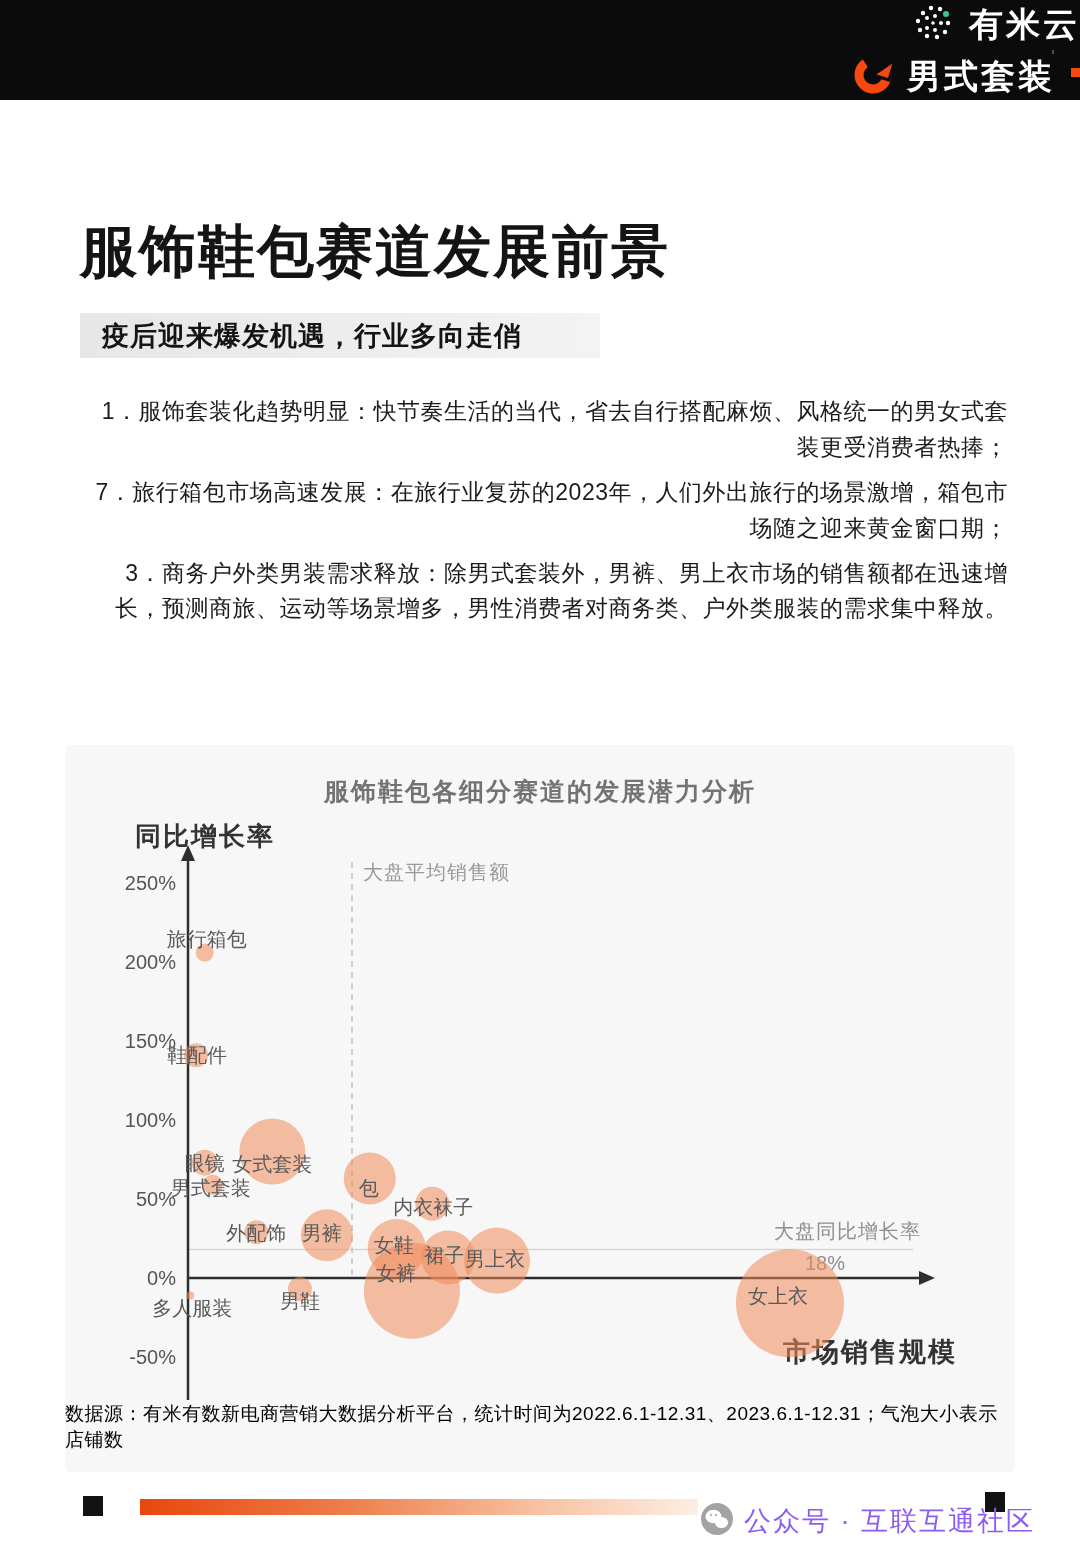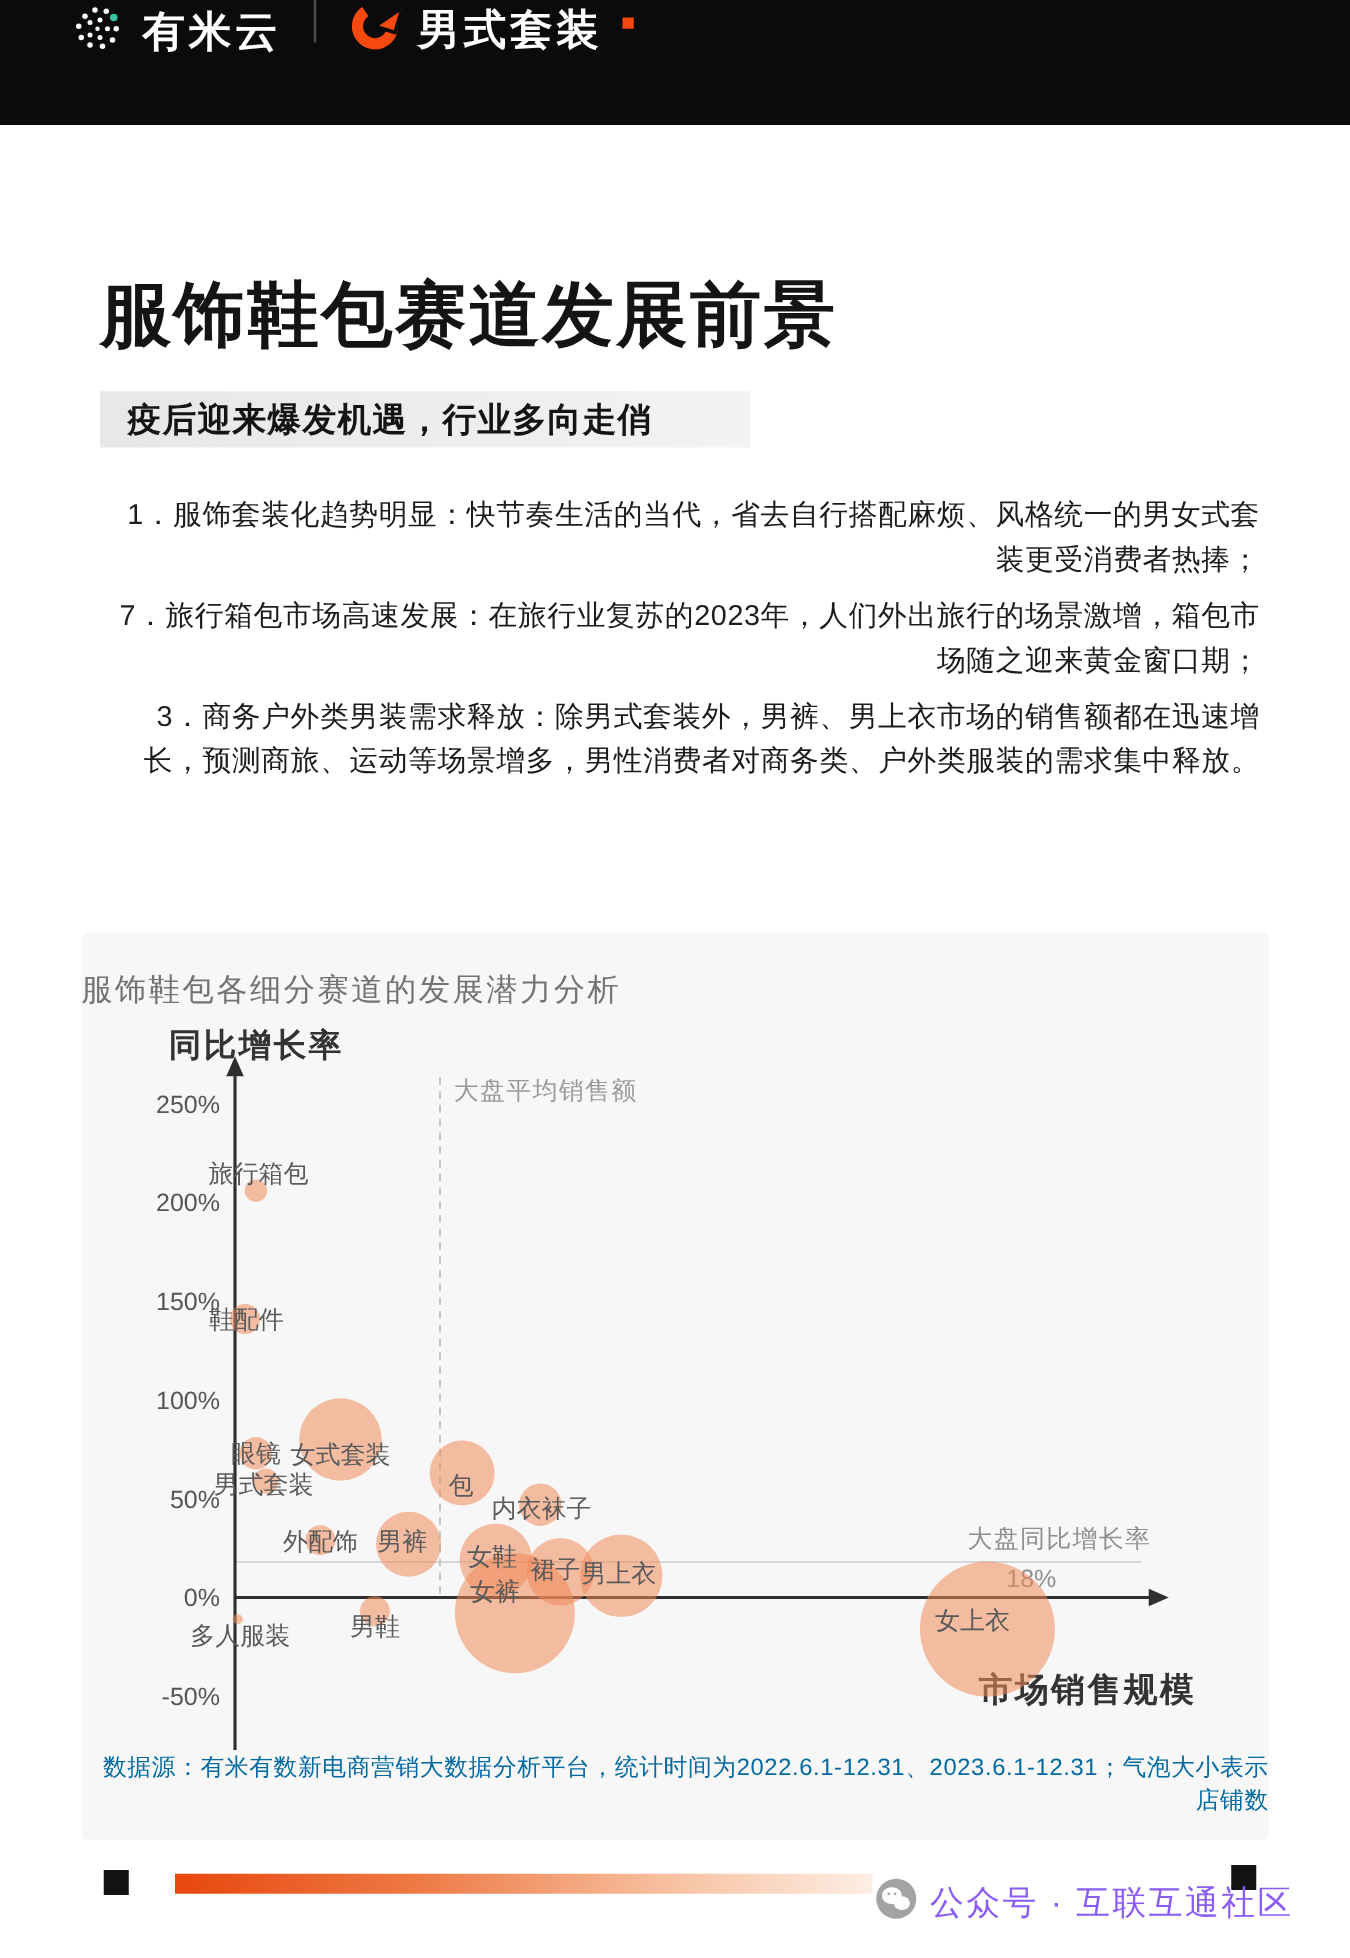--- a/index.html
+++ b/index.html
@@ -1,45 +1,45 @@
 <!DOCTYPE html>
 <html><head>
 <meta charset="utf-8">
 <style>
   html,body{margin:0;padding:0;background:#ffffff;}
   .page{position:relative;width:1080px;height:1566px;background:#ffffff;overflow:hidden;
         font-family:"Liberation Sans","DejaVu Sans",sans-serif;}
 
   
   .topbar{position:absolute;top:0;left:0;width:1080px;height:100px;background:#0b0b0b;
-          display:flex;align-items:flex-start;padding-left:55px;box-sizing:border-box;}
+          display:flex;align-items:flex-end;padding-left:55px;box-sizing:border-box;flex-direction:column;}
   .brand{display:flex;align-items:center;gap:13px;}
   .brand-text{color:#ffffff;font-size:34px;font-weight:700;letter-spacing:3px;}
   .brand-divider{width:2px;height:34px;background:#4d4d4d;margin:0 26px;}
   .brand-sup{width:9px;height:9px;background:#f5490f;display:inline-block;align-self:flex-start;margin-top:14px;margin-left:3px;}
 
   
   .page-title{position:absolute;left:80px;top:176px;font-size:57px;font-weight:700;color:#141414;letter-spacing:2px;}
   .subtitle-bar{position:absolute;left:80px;top:313px;width:520px;height:45px;
                 background:linear-gradient(to right,#e7e7e7,#f3f3f3);
                 display:flex;align-items:center;padding-left:22px;box-sizing:border-box;}
   .subtitle-text{font-size:27px;font-weight:700;color:#141414;letter-spacing:1px;font-family:Liberation Mono, monospace;}
 
   
   .points{position:absolute;left:80px;top:394px;width:928px;}
   .points p{margin:0 0 9px 0;font-size:23px;line-height:1.56;color:#1c1c1c;font-weight:500;letter-spacing:0.5px;text-align:right;}
 
   
   .chart-panel{position:absolute;left:65px;top:745px;width:950px;height:727px;background:#f7f7f7;border-radius:6px;}
-  .chart-title{position:absolute;top:30px;left:0;width:100%;
-               font-size:25px;color:#737373;font-weight:400;letter-spacing:2px;}
+  .chart-title{position:absolute;top:30px;left:0;width:100%;text-align:center;
+               font-size:25px;color:#737373;font-weight:700;letter-spacing:2px;}
   .chart-svg{position:absolute;top:0;left:0;width:950px;height:727px;
              font-family:"Liberation Sans","DejaVu Sans",sans-serif;}
-  .chart-source{position:absolute;top:656px;left:0;width:100%;text-align:right;
-                font-size:19px;color:#0369a1;letter-spacing:0.5px;}
+  .chart-source{position:absolute;top:656px;left:0;width:100%;text-align:left;
+                font-size:19px;color:#000000;letter-spacing:0.5px;}
 
   
   .sq{position:absolute;width:20px;height:20px;background:#121212;}
   .sq-left{left:83px;top:1496px;}
   .sq-right{left:985px;top:1492px;}
   .grad-bar{position:absolute;left:140px;top:1499px;width:558px;height:16px;
             background:linear-gradient(to right,#e8470d 0%,#ee7a46 35%,#f7bf9e 70%,#fdeee4 100%);}
   .wechat-row{position:absolute;left:700px;top:1502px;display:flex;align-items:center;gap:10px;}
   .wechat-text{font-size:27px;color:#8b5cf6;letter-spacing:2px;}
 </style>

